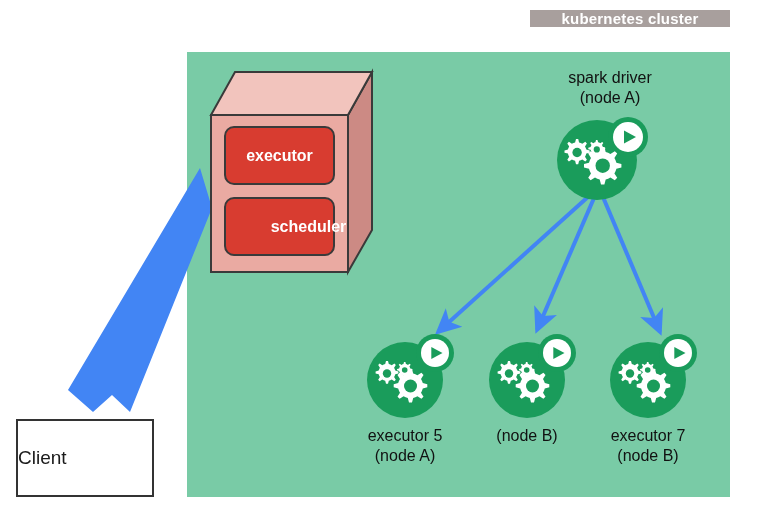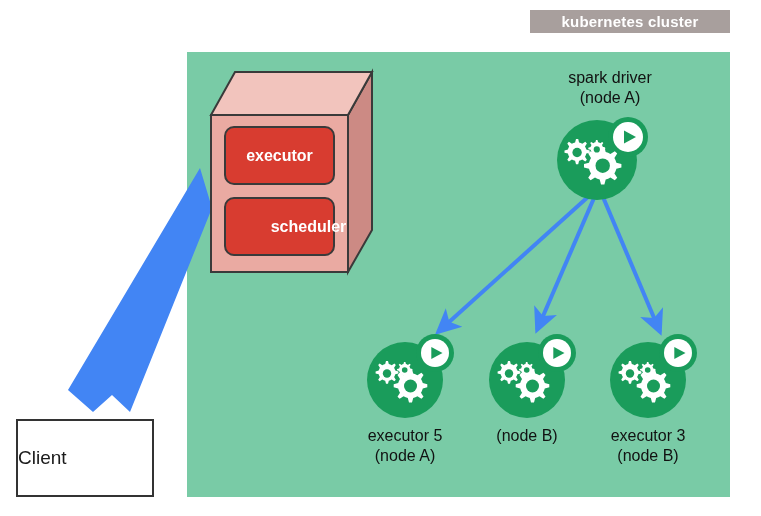--- a/index.html
+++ b/index.html
@@ -25,21 +25,21 @@
     top: 52px;
     width: 543px;
     height: 445px;
     background: #79cba6;
   }
   .cluster-badge {
     position: absolute;
     left: 530px;
     top: 10px;
     width: 200px;
-    height: 23px;
+    height: 17px;
     background: #a89f9d;
     color: #ffffff;
     font-size: 15px;
     font-weight: bold;
     display: flex;
     align-items: center;
     justify-content: center;
     letter-spacing: 0.2px;
   }
   
@@ -247,17 +247,17 @@
     <g fill="#ffffff">
       <path d="M647,362 l1.4,0 l0.55,2.1 a7.1,7.1 0 0 1 1.9,0.8 l1.8,-1.2 l1.0,1.0 l-1.2,1.8 a7.1,7.1 0 0 1 0.8,1.9 l2.1,0.55 l0,1.4 l-2.1,0.55 a7.1,7.1 0 0 1 -0.8,1.9 l1.2,1.8 l-1.0,1.0 l-1.8,-1.2 a7.1,7.1 0 0 1 -1.9,0.8 l-0.55,2.1 l-1.4,0 l-0.55,-2.1 a7.1,7.1 0 0 1 -1.9,-0.8 l-1.8,1.2 l-1.0,-1.0 l1.2,-1.8 a7.1,7.1 0 0 1 -0.8,-1.9 l-2.1,-0.55 l0,-1.4 l2.1,-0.55 a7.1,7.1 0 0 1 0.8,-1.9 l-1.2,-1.8 l1.0,-1.0 l1.8,1.2 a7.1,7.1 0 0 1 1.9,-0.8 z"></path>
       <circle cx="647.7" cy="370" r="2.8" fill="#1a9c5b"></circle>
     </g>
     <g>
       <circle cx="678" cy="353" r="14" fill="#ffffff"></circle>
       <polygon points="674.3,347 685.5,353 674.3,359" fill="#1a9c5b"></polygon>
     </g>
   </svg>
   <div class="node-label label-ex3">
-    <div>executor 3</div>
+    <div>executor 7</div>
     <div>(node B)</div>
   </div>
 
 </div>
 
 </body></html>

